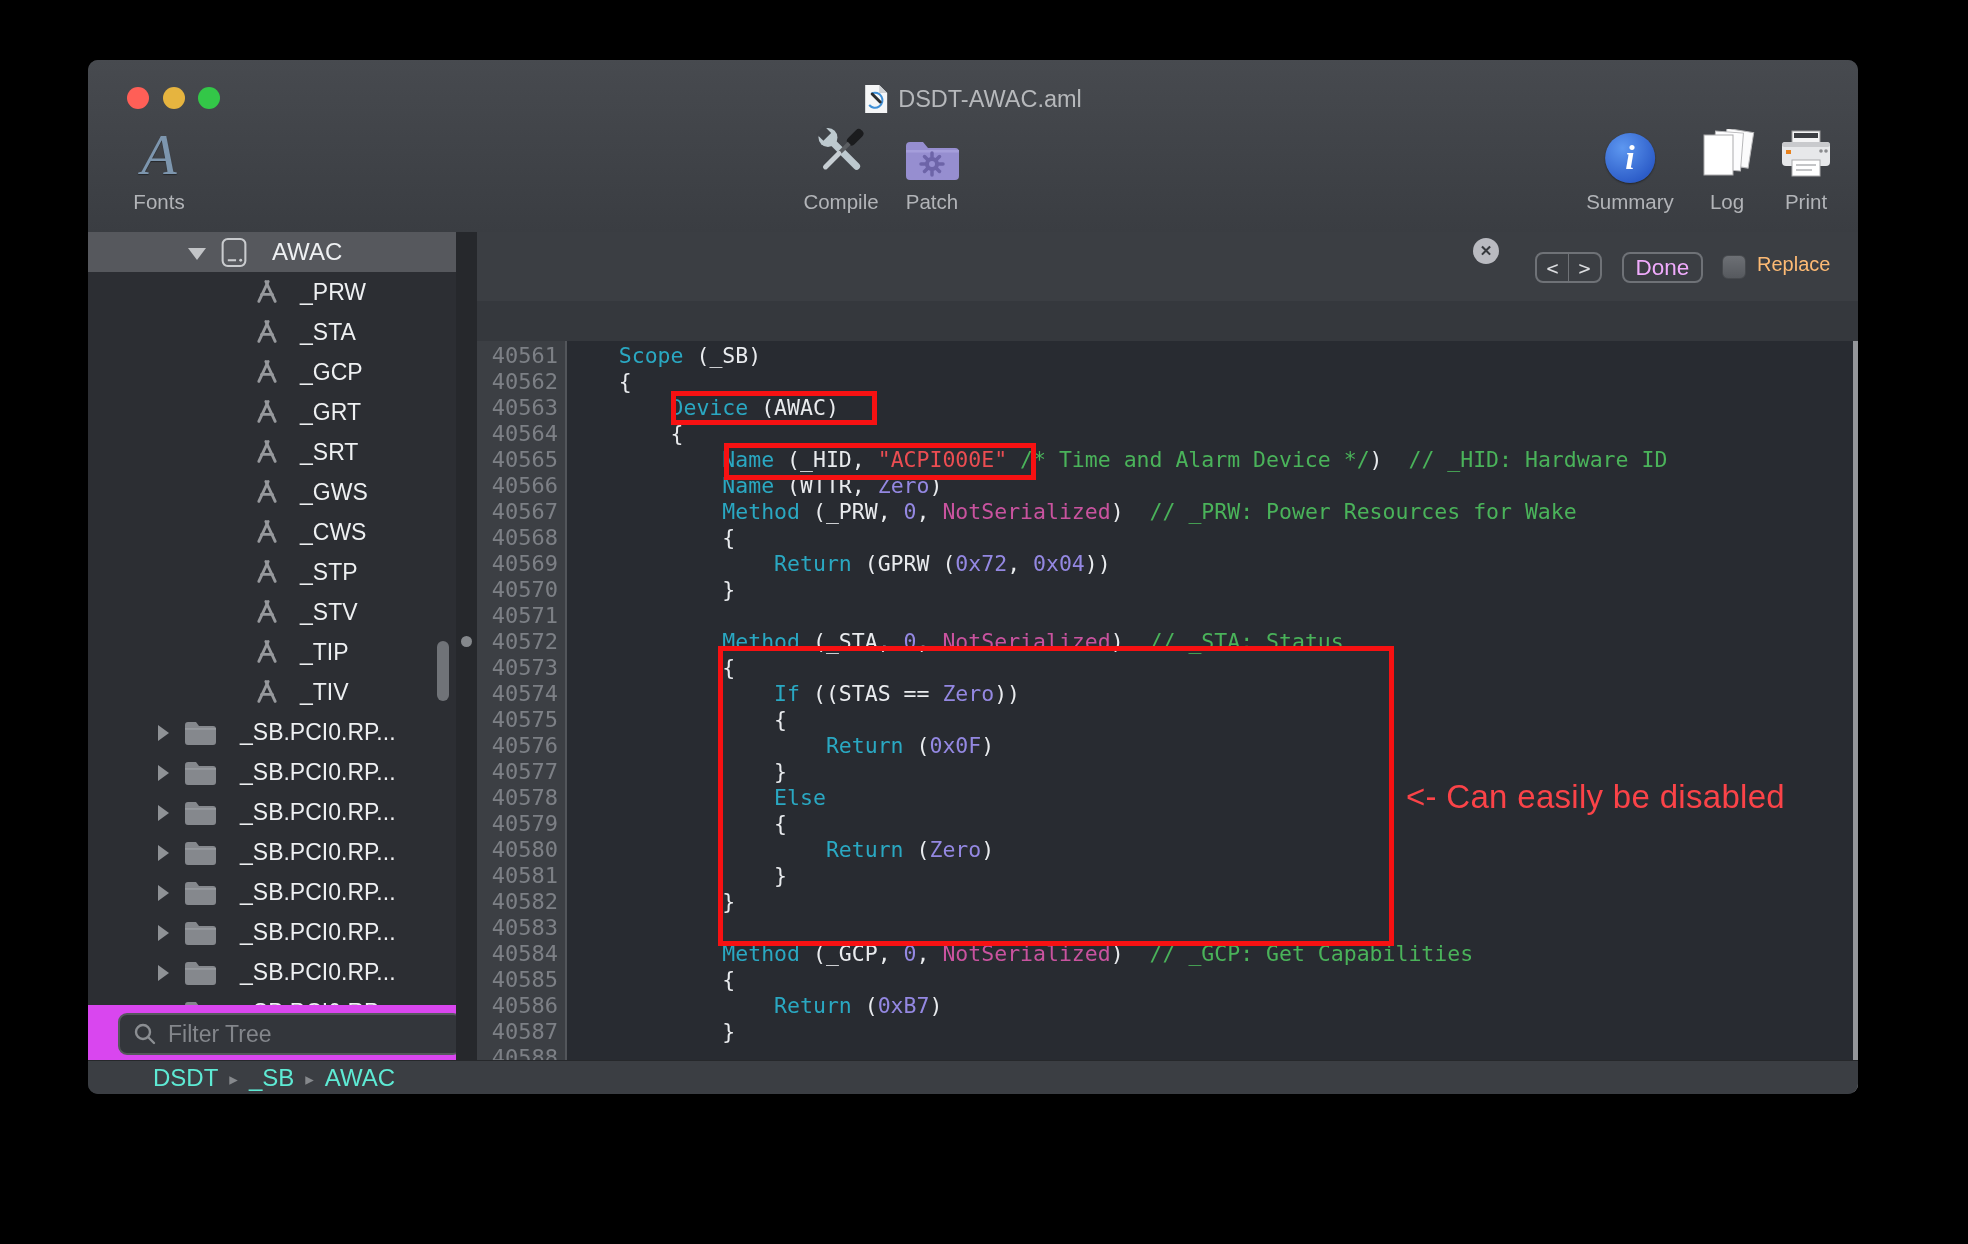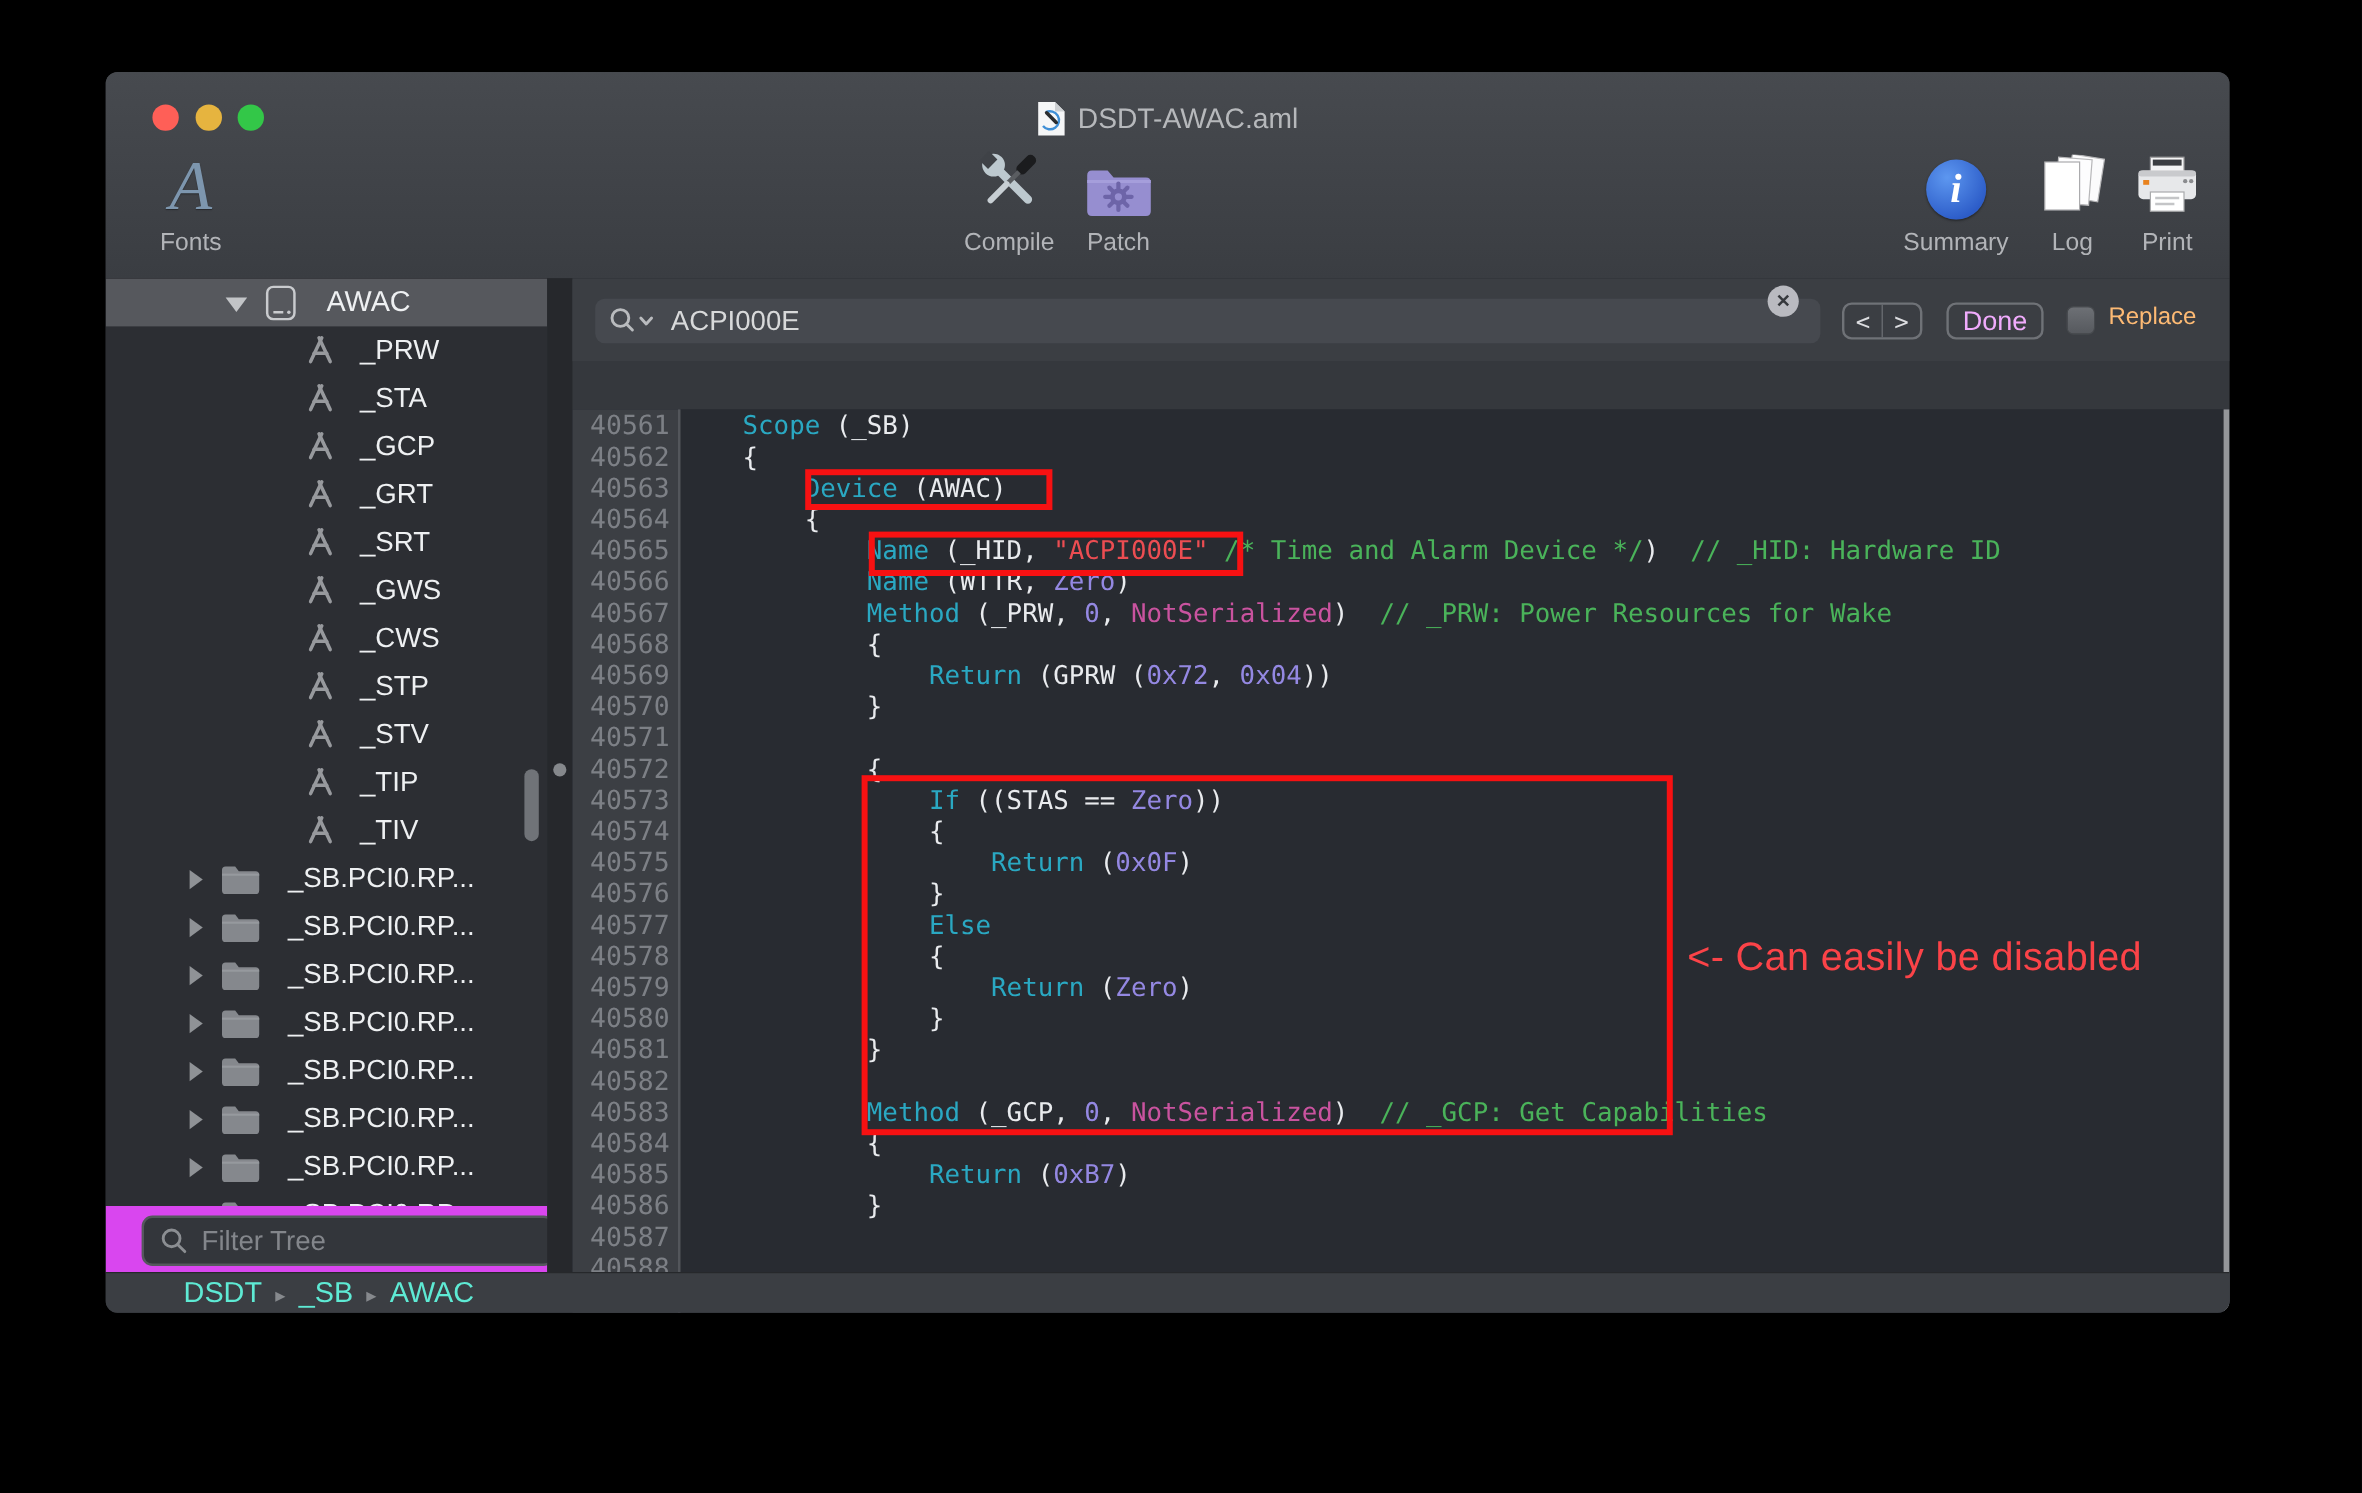--- a/index.html
+++ b/index.html
@@ -389,28 +389,20 @@
         <span class="filter-placeholder">Filter Tree</span>
       </div>
     </div>
 
     <div class="splitter">
       <div class="splitter-dot"></div>
     </div>
 
     <div class="main">
       <div class="searchrow">
-        <div class="search-field">
-          <svg width="44" height="26" viewBox="0 0 44 26" style="margin-left:11px;">
-            <circle cx="10" cy="10" r="7" fill="none" stroke="#b9bbbe" stroke-width="2.4"></circle>
-            <line x1="15" y1="15" x2="20" y2="20" stroke="#b9bbbe" stroke-width="2.4" stroke-linecap="round"></line>
-            <path d="M27,10 l4.5,5 4.5,-5" fill="none" stroke="#b9bbbe" stroke-width="2.4" stroke-linecap="round" stroke-linejoin="round"></path>
-          </svg>
-          <span class="search-text">ACPI000E</span>
-        </div>
         <div class="clear-btn">✕</div>
         <div class="seg">
           <div class="seg-btn">&lt;</div>
           <div class="seg-btn">&gt;</div>
         </div>
         <div class="done-btn">Done</div>
         <div class="chk"></div>
         <div class="chk-label">Replace</div>
       </div>
 
@@ -453,20 +445,21 @@
             <div class="code-line"><span class="tk-p">    {</span></div>
             <div class="code-line"><span class="tk-p">        </span><span class="tk-k">Device</span><span class="tk-p"> (AWAC)</span></div>
             <div class="code-line"><span class="tk-p">        {</span></div>
             <div class="code-line"><span class="tk-p">            </span><span class="tk-k">Name</span><span class="tk-p"> (_HID, </span><span class="tk-s">"ACPI000E"</span><span class="tk-p"> </span><span class="tk-c">/* Time and Alarm Device */</span><span class="tk-p">)  </span><span class="tk-c">// _HID: Hardware ID</span></div>
             <div class="code-line"><span class="tk-p">            </span><span class="tk-k">Name</span><span class="tk-p"> (WTTR, </span><span class="tk-n">Zero</span><span class="tk-p">)</span></div>
             <div class="code-line"><span class="tk-p">            </span><span class="tk-k">Method</span><span class="tk-p"> (_PRW, </span><span class="tk-n">0</span><span class="tk-p">, </span><span class="tk-m">NotSerialized</span><span class="tk-p">)  </span><span class="tk-c">// _PRW: Power Resources for Wake</span></div>
             <div class="code-line"><span class="tk-p">            {</span></div>
             <div class="code-line"><span class="tk-p">                </span><span class="tk-k">Return</span><span class="tk-p"> (GPRW (</span><span class="tk-n">0x72</span><span class="tk-p">, </span><span class="tk-n">0x04</span><span class="tk-p">))</span></div>
             <div class="code-line"><span class="tk-p">            }</span></div>
             <div class="code-line"></div>
+            <div class="code-line"><span class="tk-p">            </span><span class="tk-k">Method</span><span class="tk-p"> (_STA, </span><span class="tk-n">0</span><span class="tk-p">, </span><span class="tk-m">NotSerialized</span><span class="tk-p">)  </span><span class="tk-c">// _STA: Status</span></div>
             <div class="code-line"><span class="tk-p">            {</span></div>
             <div class="code-line"><span class="tk-p">                </span><span class="tk-k">If</span><span class="tk-p"> ((STAS == </span><span class="tk-n">Zero</span><span class="tk-p">))</span></div>
             <div class="code-line"><span class="tk-p">                {</span></div>
             <div class="code-line"><span class="tk-p">                    </span><span class="tk-k">Return</span><span class="tk-p"> (</span><span class="tk-n">0x0F</span><span class="tk-p">)</span></div>
             <div class="code-line"><span class="tk-p">                }</span></div>
             <div class="code-line"><span class="tk-p">                </span><span class="tk-k">Else</span></div>
             <div class="code-line"><span class="tk-p">                {</span></div>
             <div class="code-line"><span class="tk-p">                    </span><span class="tk-k">Return</span><span class="tk-p"> (</span><span class="tk-n">Zero</span><span class="tk-p">)</span></div>
             <div class="code-line"><span class="tk-p">                }</span></div>
             <div class="code-line"><span class="tk-p">            }</span></div>

